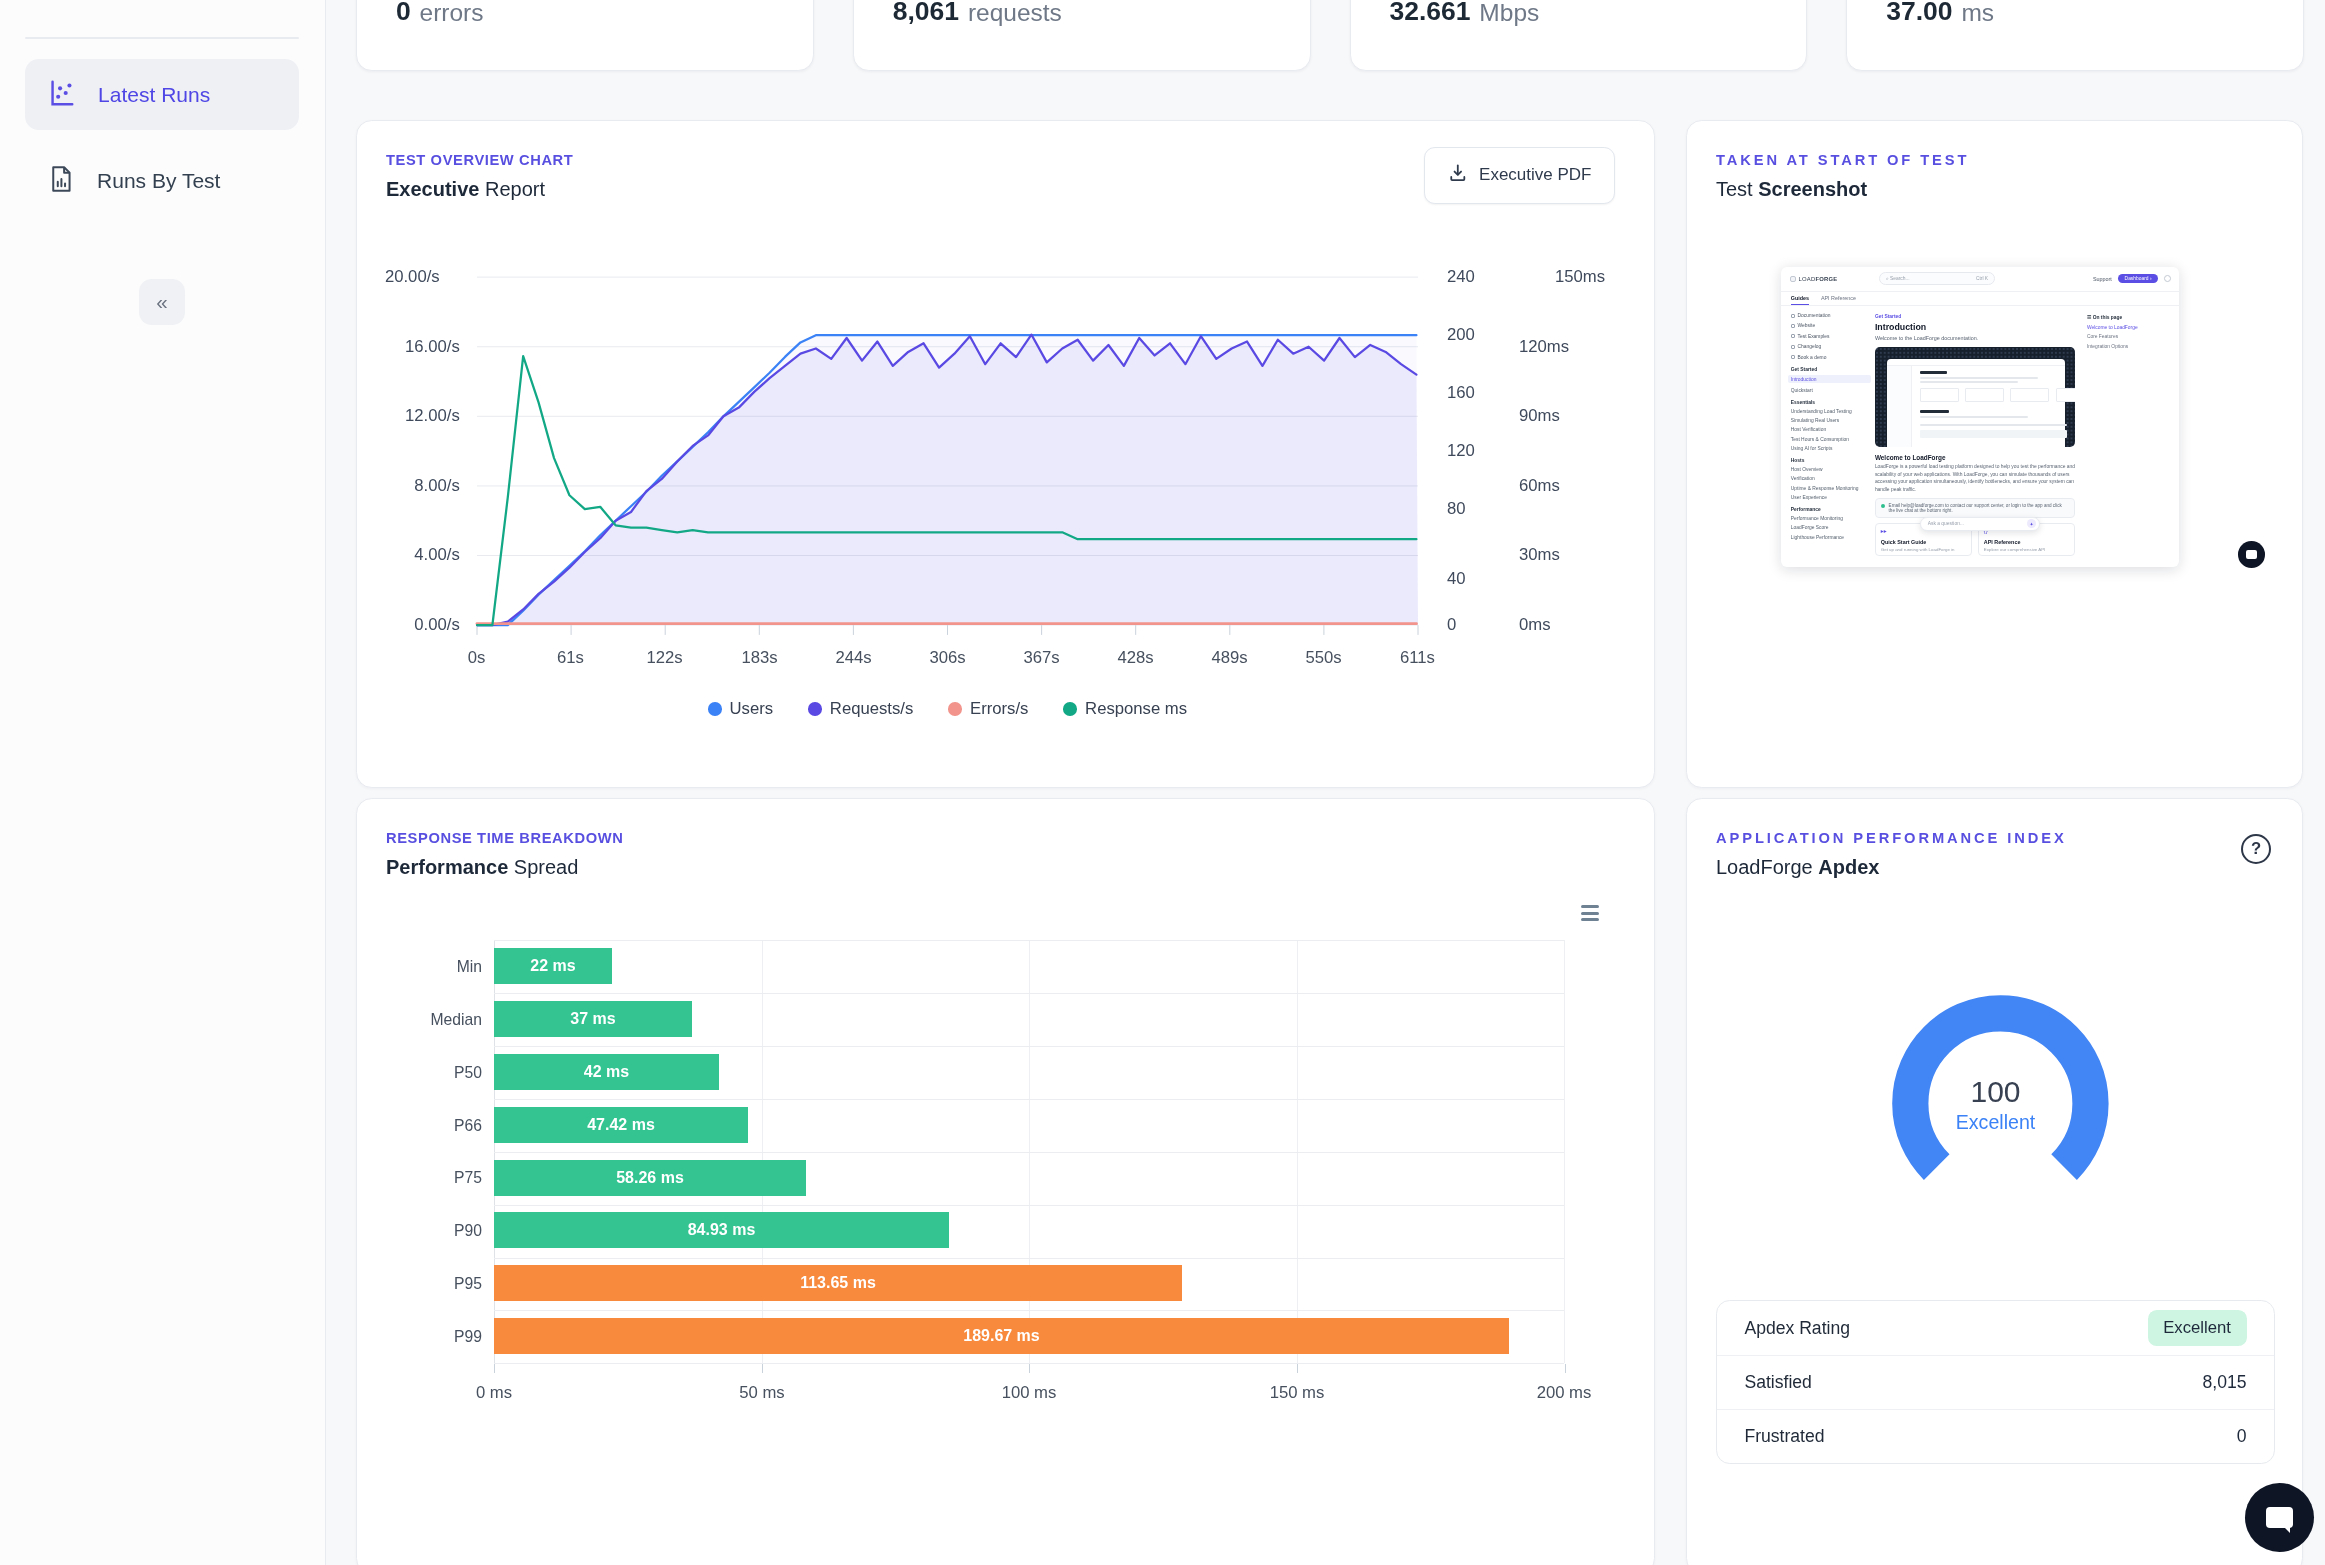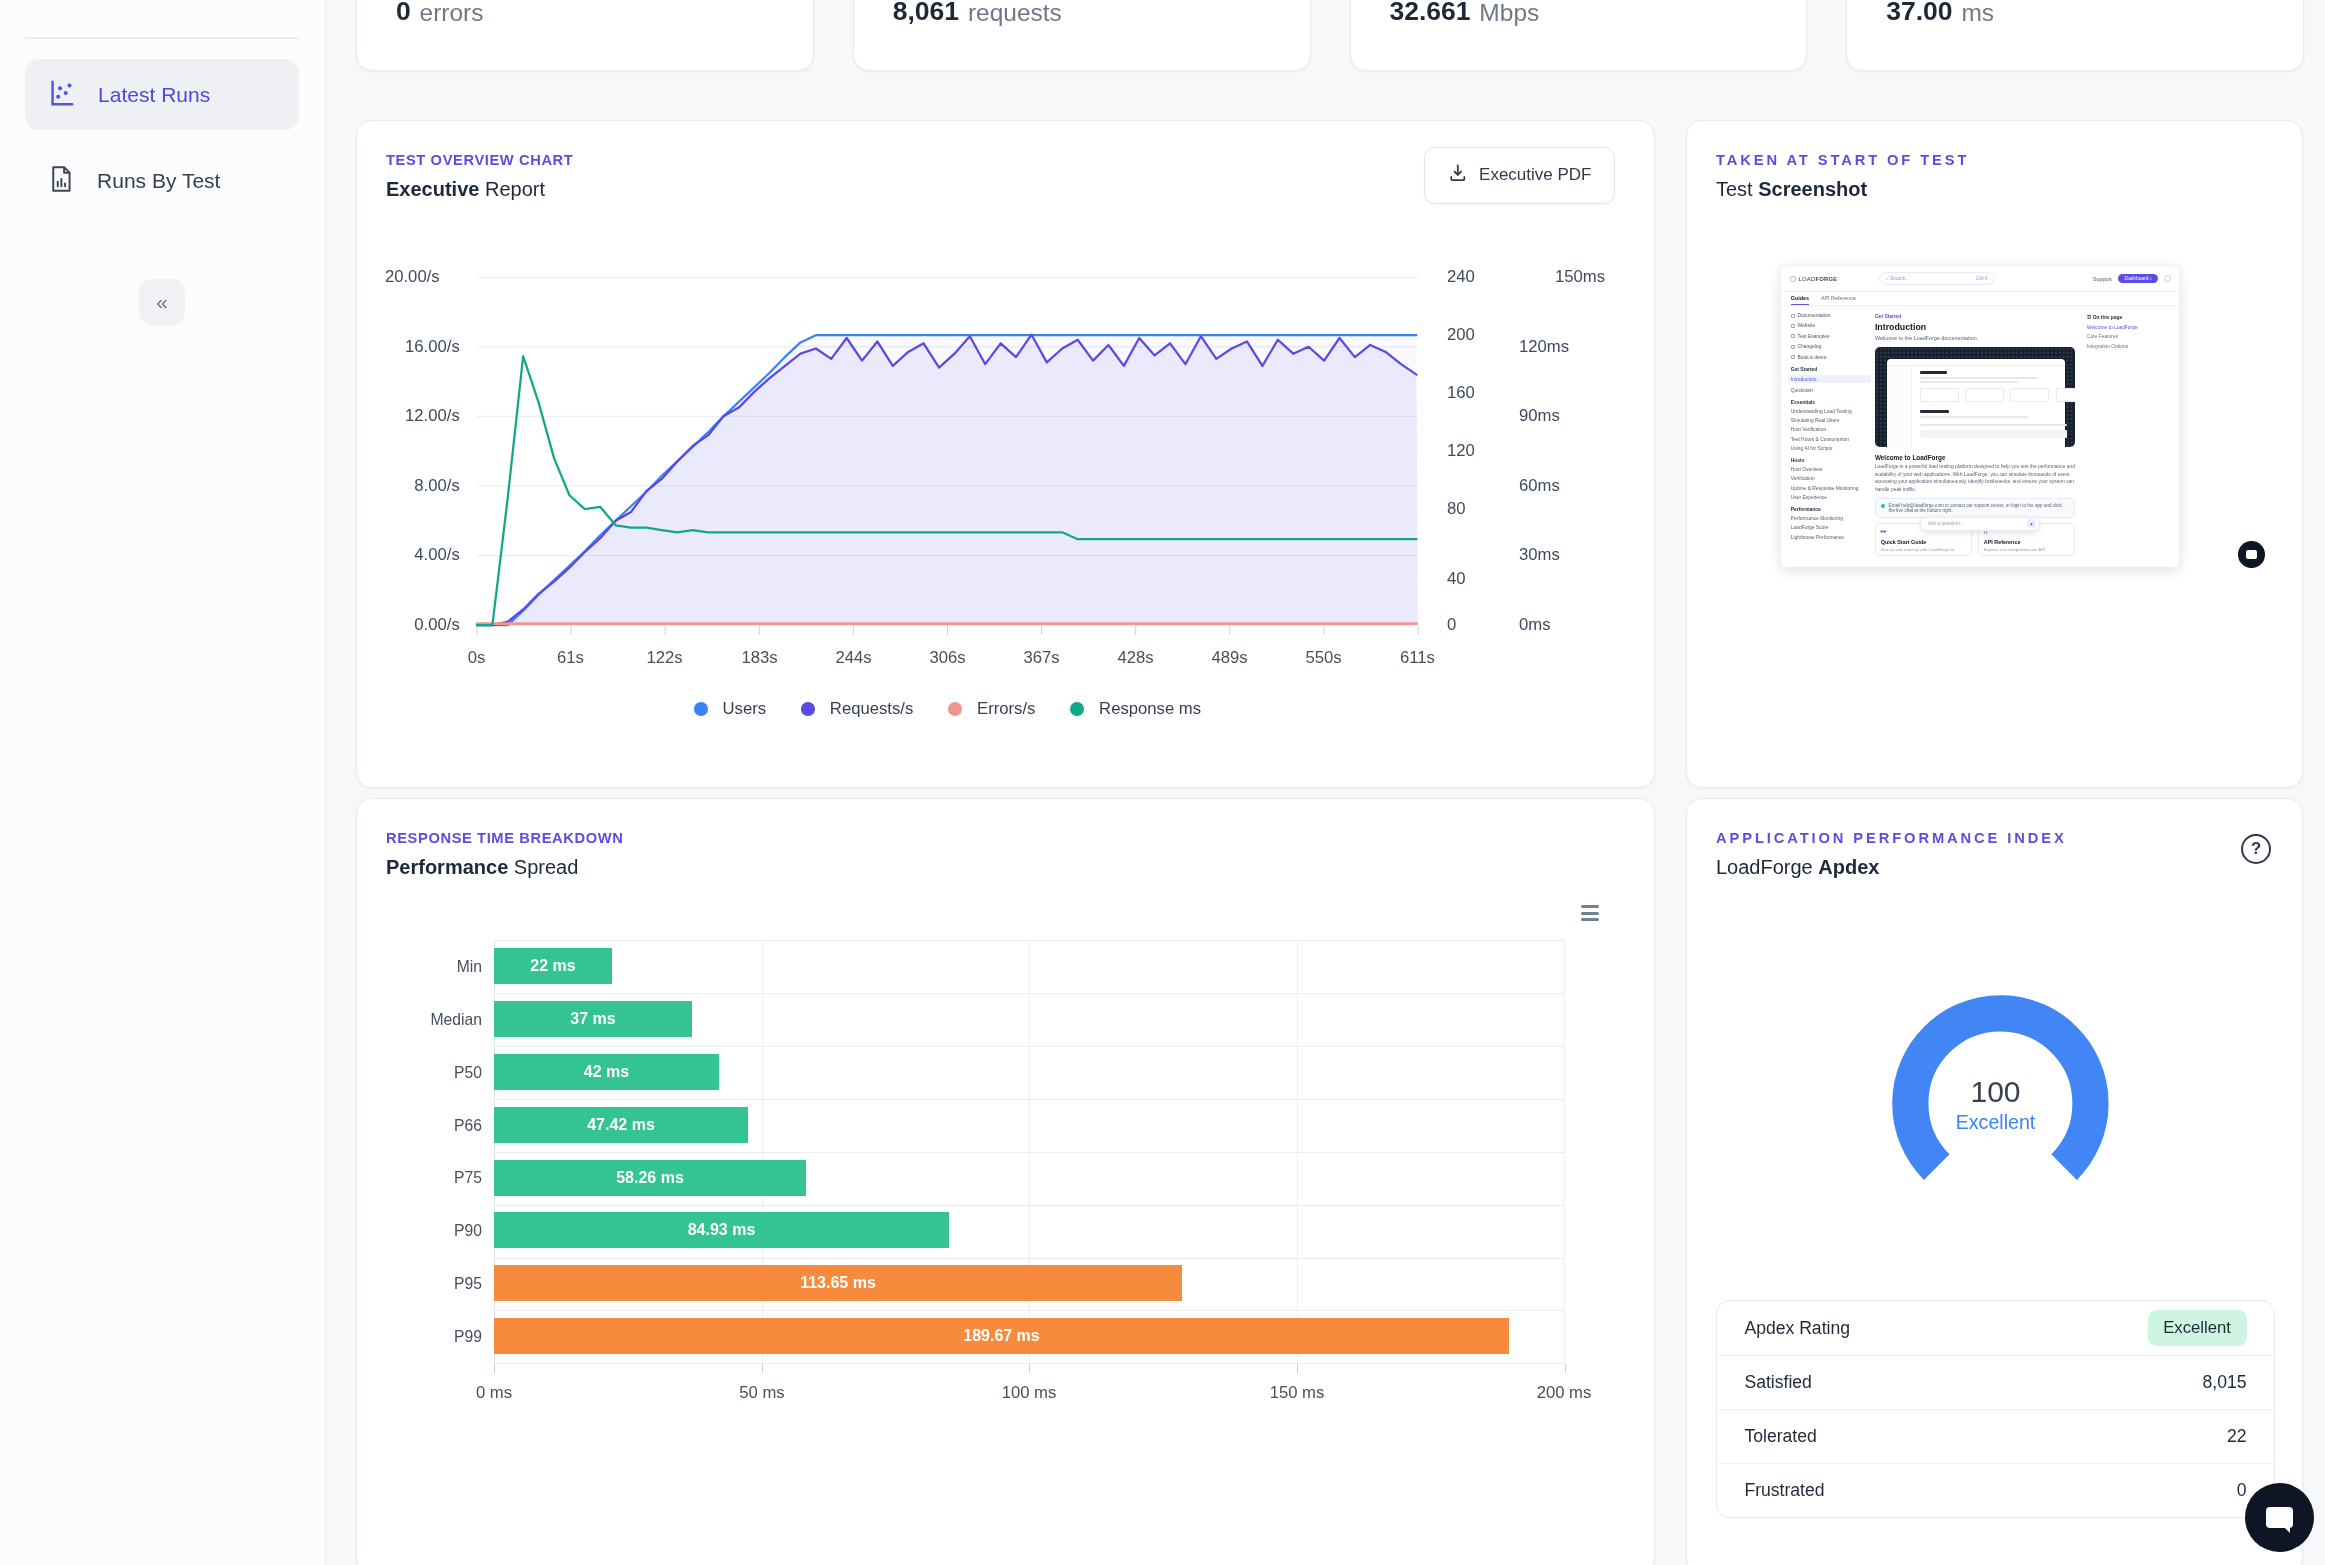--- a/index.html
+++ b/index.html
@@ -30,21 +30,21 @@
   .eyebrow.wide { letter-spacing:2.9px; }
   .card-title { position:absolute; left:29px; top:57px; font-size:20px; color:#1d2838; }
   .card-title .b { font-weight:bold; }
 
   
   .pdf-btn { position:absolute; right:39px; top:25.5px; height:57px; padding:0 22.5px; background:#fff; border:1px solid #e2e7ee; border-radius:10.8px; display:flex; align-items:center; gap:11.8px; font-size:17px; color:#2f3b4d; cursor:pointer; box-shadow:0 1px 2px rgba(16,24,40,.05); }
   .axis-lab { position:absolute; font-size:16.7px; color:#3f4a5c; }
   .axis-lab.r { text-align:right; }
   .xlab { position:absolute; width:69px; text-align:center; font-size:16.7px; color:#46505e; }
   .ov-legend { position:absolute; left:120px; top:578px; width:941px; display:flex; justify-content:center; gap:35px; }
-  .leg-item { display:flex; align-items:center; gap:15px; font-size:16.7px; color:#374151; cursor:pointer; }
+  .leg-item { display:flex; align-items:center; gap:8px; font-size:16.7px; color:#374151; cursor:pointer; }
   .leg-dot { width:13.7px; height:13.7px; border-radius:50%; }
 
   
   .menu-icon { position:absolute; right:51px; top:102px; display:flex; flex-direction:column; gap:3.9px; cursor:pointer; padding:3.9px; }
   .menu-icon span { width:18.6px; height:2.9px; background:#6f8294; border-radius:2px; }
   .pf-plot { position:absolute; left:137px; top:141px; width:1070px; height:423px; }
   .pf-hline { position:absolute; left:0; width:1070px; height:1px; background:#ebedf1; }
   .pf-vline { position:absolute; top:0; width:1px; height:423px; background:#edeff3; }
   .pf-vline.first { background:#dfe3e8; }
   .pf-cat { position:absolute; left:54px; width:71px; text-align:right; font-size:15.7px; color:#46505e; }
@@ -480,24 +480,20 @@
     <div class="apdex-table" id="apdex-table">
         <div class="ap-row">
           <span>Apdex Rating</span>
           <span class="badge">Excellent</span>
         </div>
         <div class="ap-row">
           <span>Satisfied</span>
           <span class="ap-val">8,015</span>
         </div>
         <div class="ap-row">
-          <span>Tolerated</span>
-          <span class="ap-val">22</span>
-        </div>
-        <div class="ap-row">
           <span>Frustrated</span>
           <span class="ap-val">0</span>
         </div>
       </div>
   </div>
 </div>
 
 <div class="chat-fab">
   <div class="bub"></div>
 </div>

